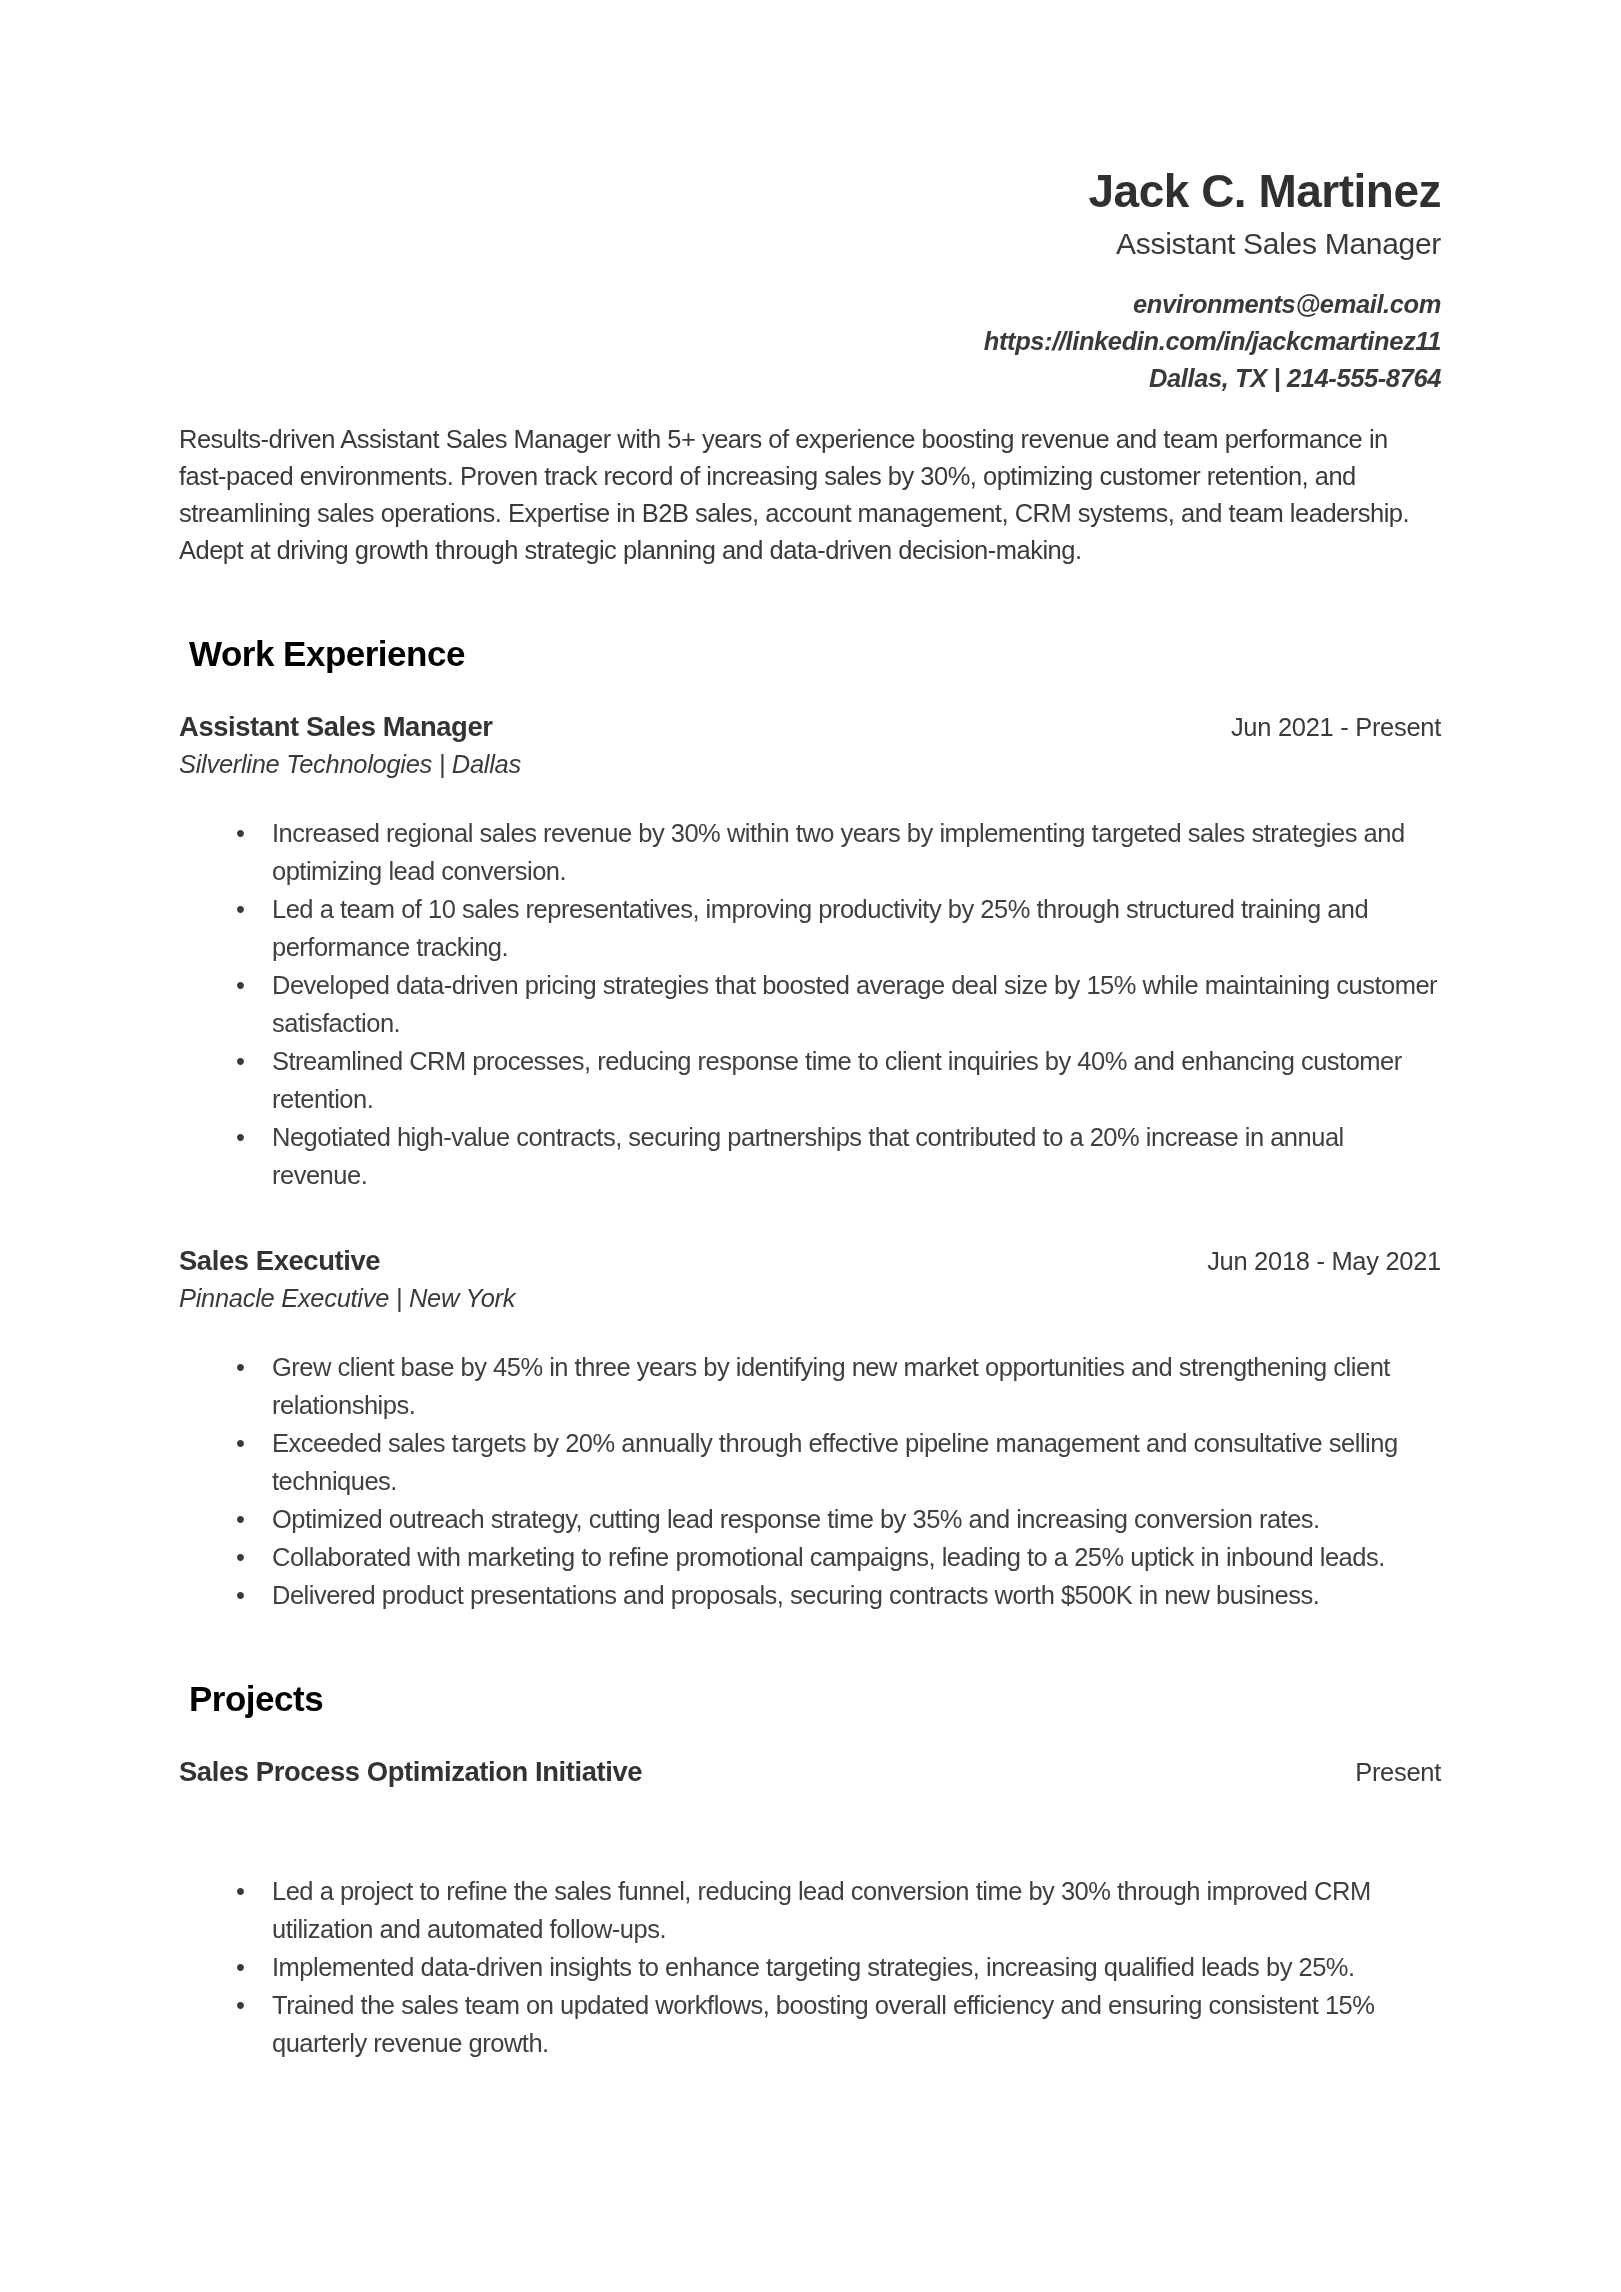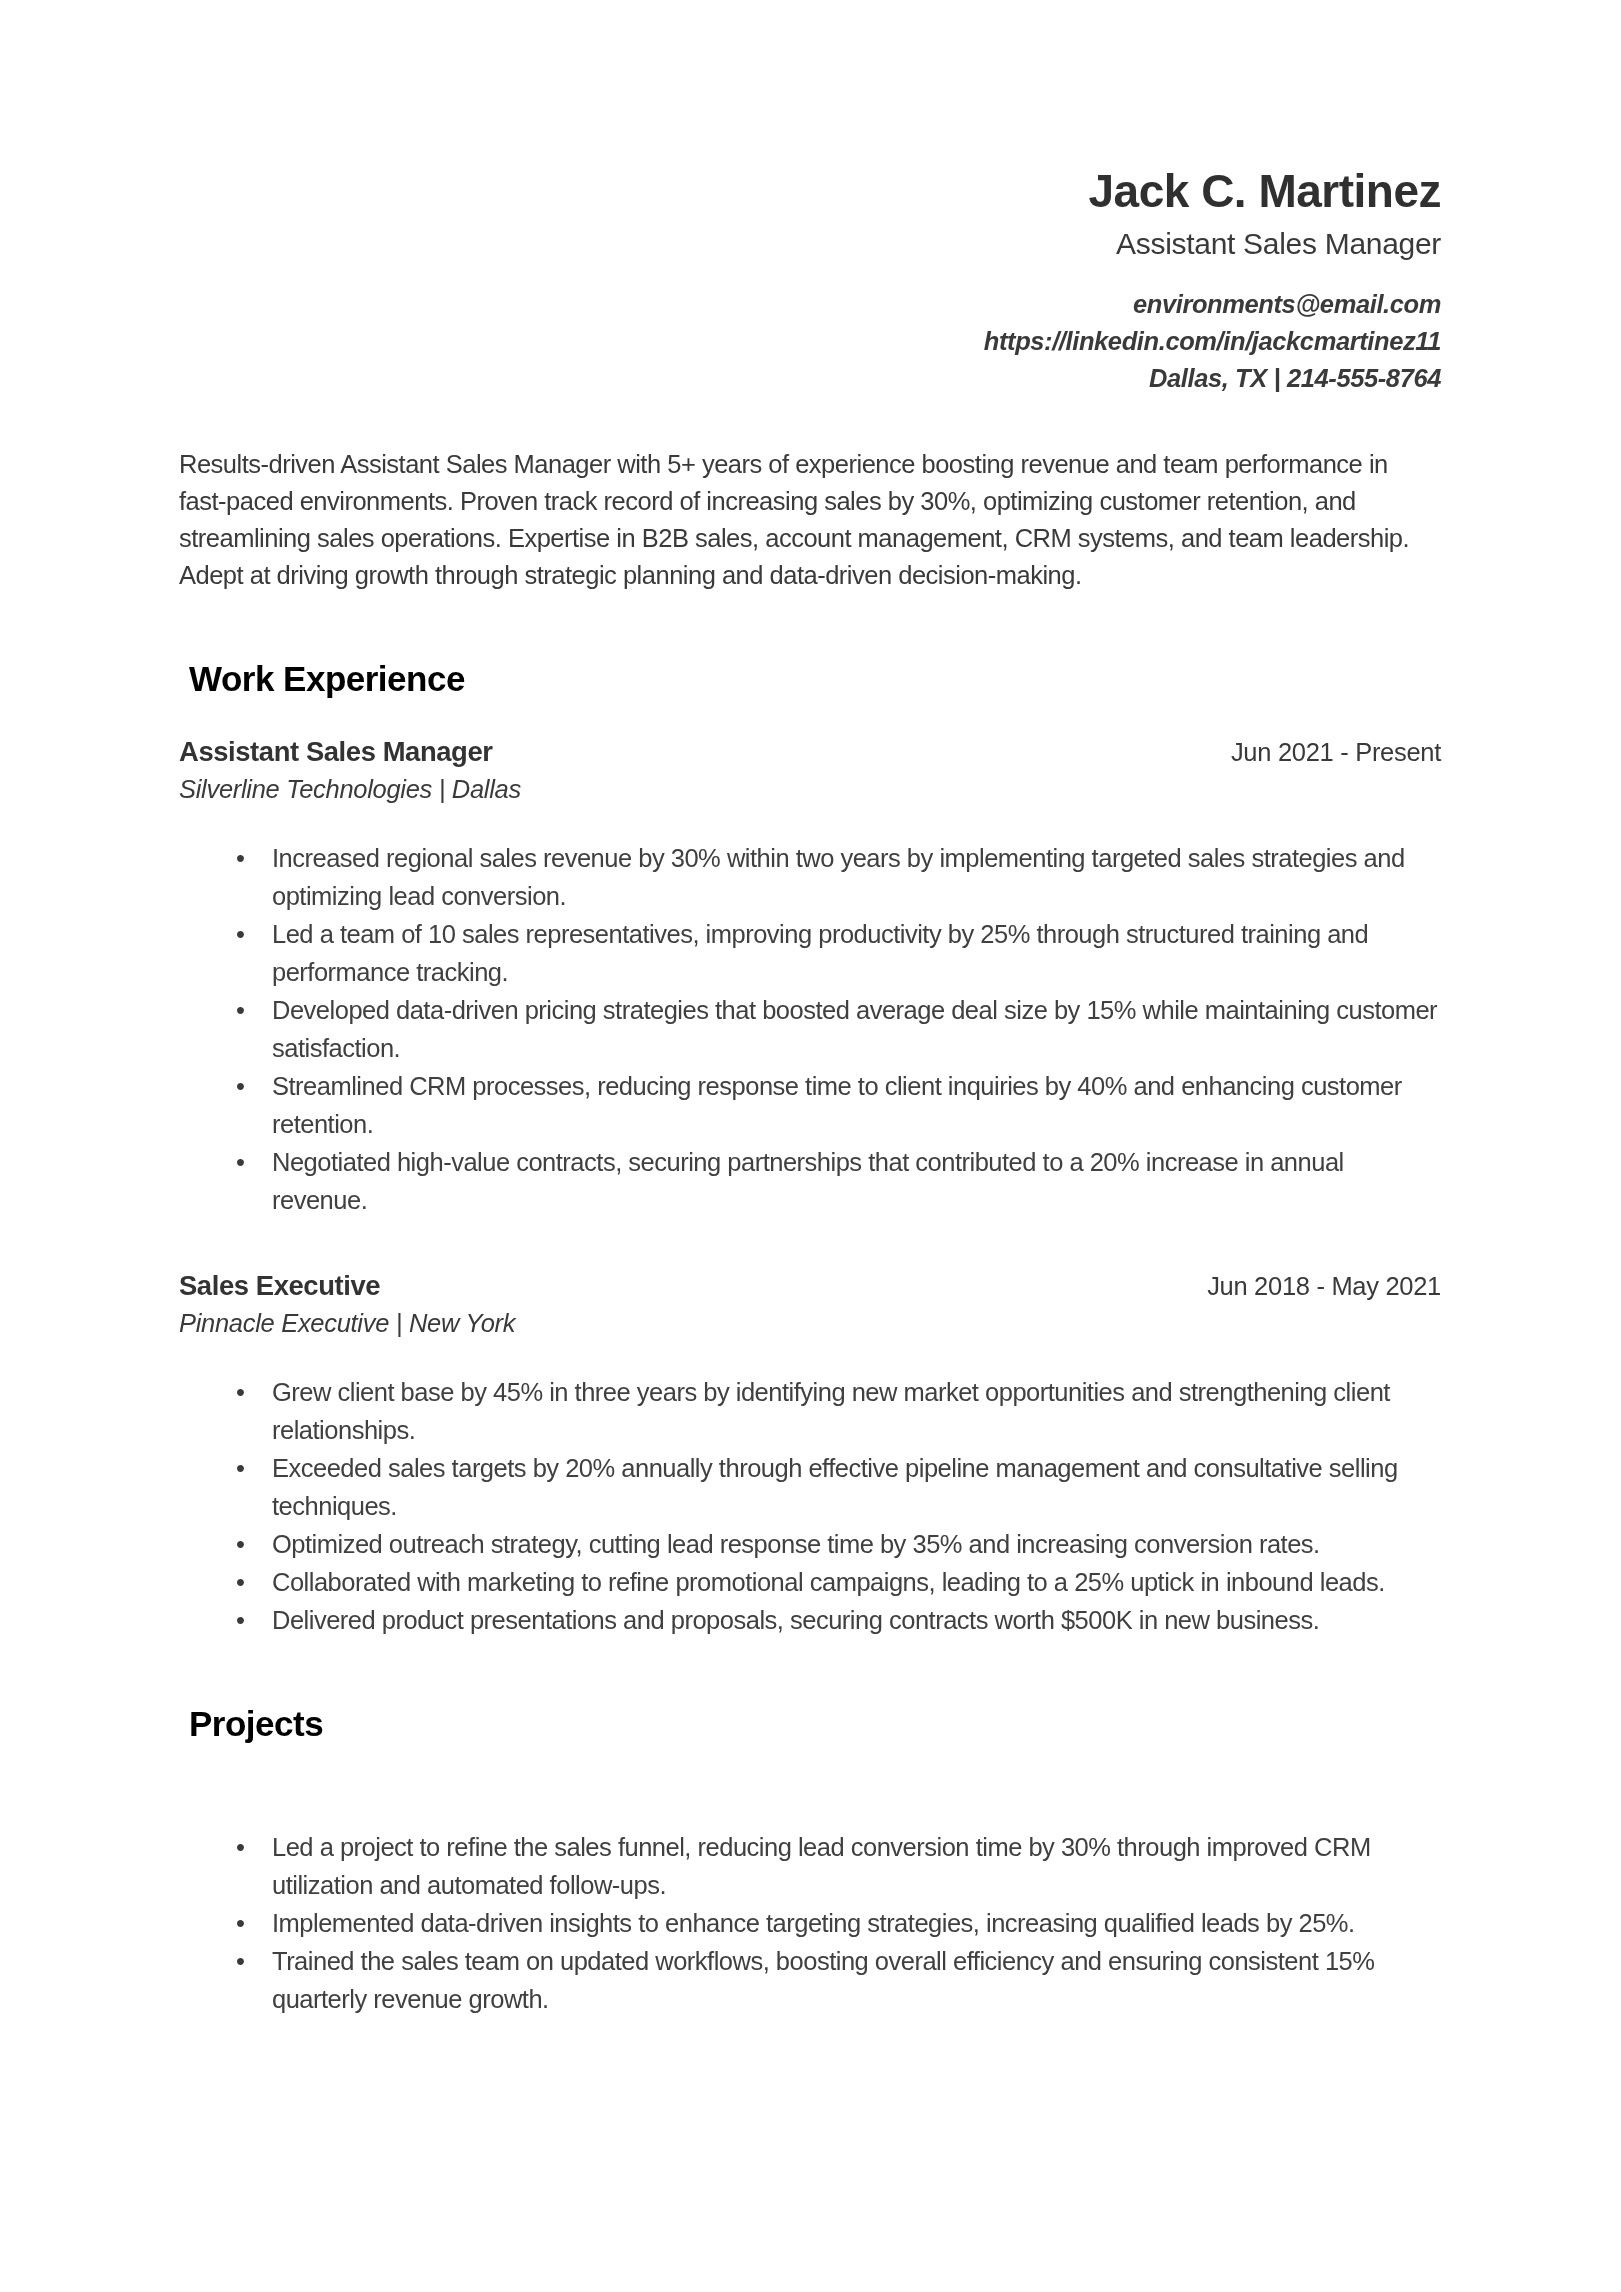--- a/index.html
+++ b/index.html
@@ -23,21 +23,21 @@
     font-size:30px;color:#3a3a3a;margin-top:8.8px;letter-spacing:-0.3px;
   }
   .contact{
     margin-top:25.5px;
     font-style:italic;font-weight:600;
     font-size:25.5px;line-height:37px;letter-spacing:-0.4px;
     color:#3a3a3a;
   }
   
   .summary{
-    margin-top:49px;
+    margin-top:24px;
     font-size:25.5px;line-height:37px;letter-spacing:-0.5px;
   }
   
   .section-heading{
     margin:65px 0 0 10px;
     font-size:35px;font-weight:700;color:#000000;letter-spacing:-0.5px;
   }
   .entry{margin-top:37px;}
   .entry + .entry{margin-top:51px;}
   .entry-header{
@@ -119,20 +119,24 @@
         <li>Collaborated with marketing to refine promotional campaigns, leading to a 25% uptick in inbound leads.</li>
         <li>Delivered product presentations and proposals, securing contracts worth $500K in new business.</li>
       </ul>
     </div>
   </section>
 
   <section>
     <h2 class="section-heading">Projects</h2>
 
     <div class="entry project">
+      <div class="entry-header">
+        <span class="entry-title">Sales Process Optimization Initiative</span>
+        <span class="entry-dates">Present</span>
+      </div>
       <ul class="bullets">
         <li>Led a project to refine the sales funnel, reducing lead conversion time by 30% through improved CRM utilization and automated follow-ups.</li>
         <li>Implemented data-driven insights to enhance targeting strategies, increasing qualified leads by 25%.</li>
         <li>Trained the sales team on updated workflows, boosting overall efficiency and ensuring consistent 15% quarterly revenue growth.</li>
       </ul>
     </div>
   </section>
 
 </div>
 

